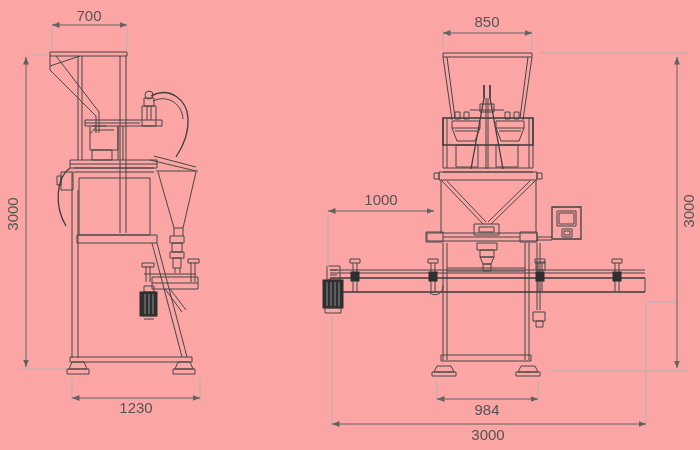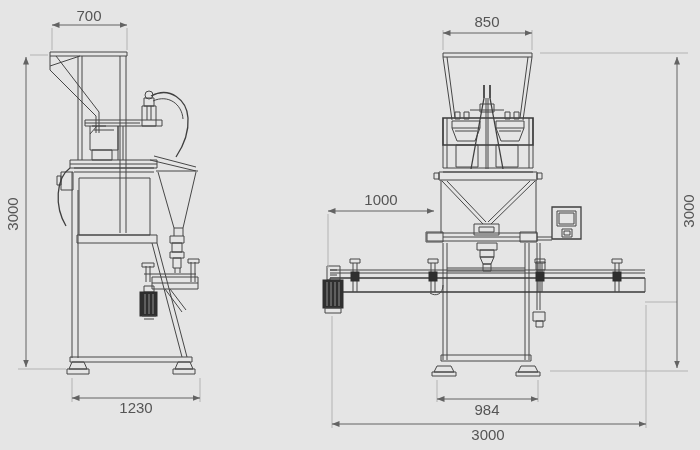--- a/index.html
+++ b/index.html
@@ -1,16 +1,16 @@
 <!DOCTYPE html>
 <html><head>
 <meta charset="utf-8">
 <style>
   html,body{margin:0;padding:0;background:#ffffff;}
-  .stage{width:700px;height:450px;background:#e5e5e5;position:relative;overflow:hidden;}
+  .stage{width:700px;height:450px;background:#fca5a5;position:relative;overflow:hidden;}
   svg{display:block;}
   .ln{stroke:#474747;stroke-width:1;fill:none;}
   .ln-hv{stroke:#3a3a3a;stroke-width:1.7;fill:none;}
   .ln-md{stroke:#3f3f3f;stroke-width:1.3;fill:none;}
   .fill-dk{fill:#2f2f2f;stroke:#2f2f2f;}
   .stripe{stroke:#8f8f8f;stroke-width:1;}
   .dim{stroke:#636363;stroke-width:1;fill:none;}
   .ext{stroke:#b3b3b3;stroke-width:1;fill:none;}
   .dim-txt{font-family:"Liberation Sans","DejaVu Sans",sans-serif;font-size:15px;fill:#555555;}
   .mid{text-anchor:middle;}

